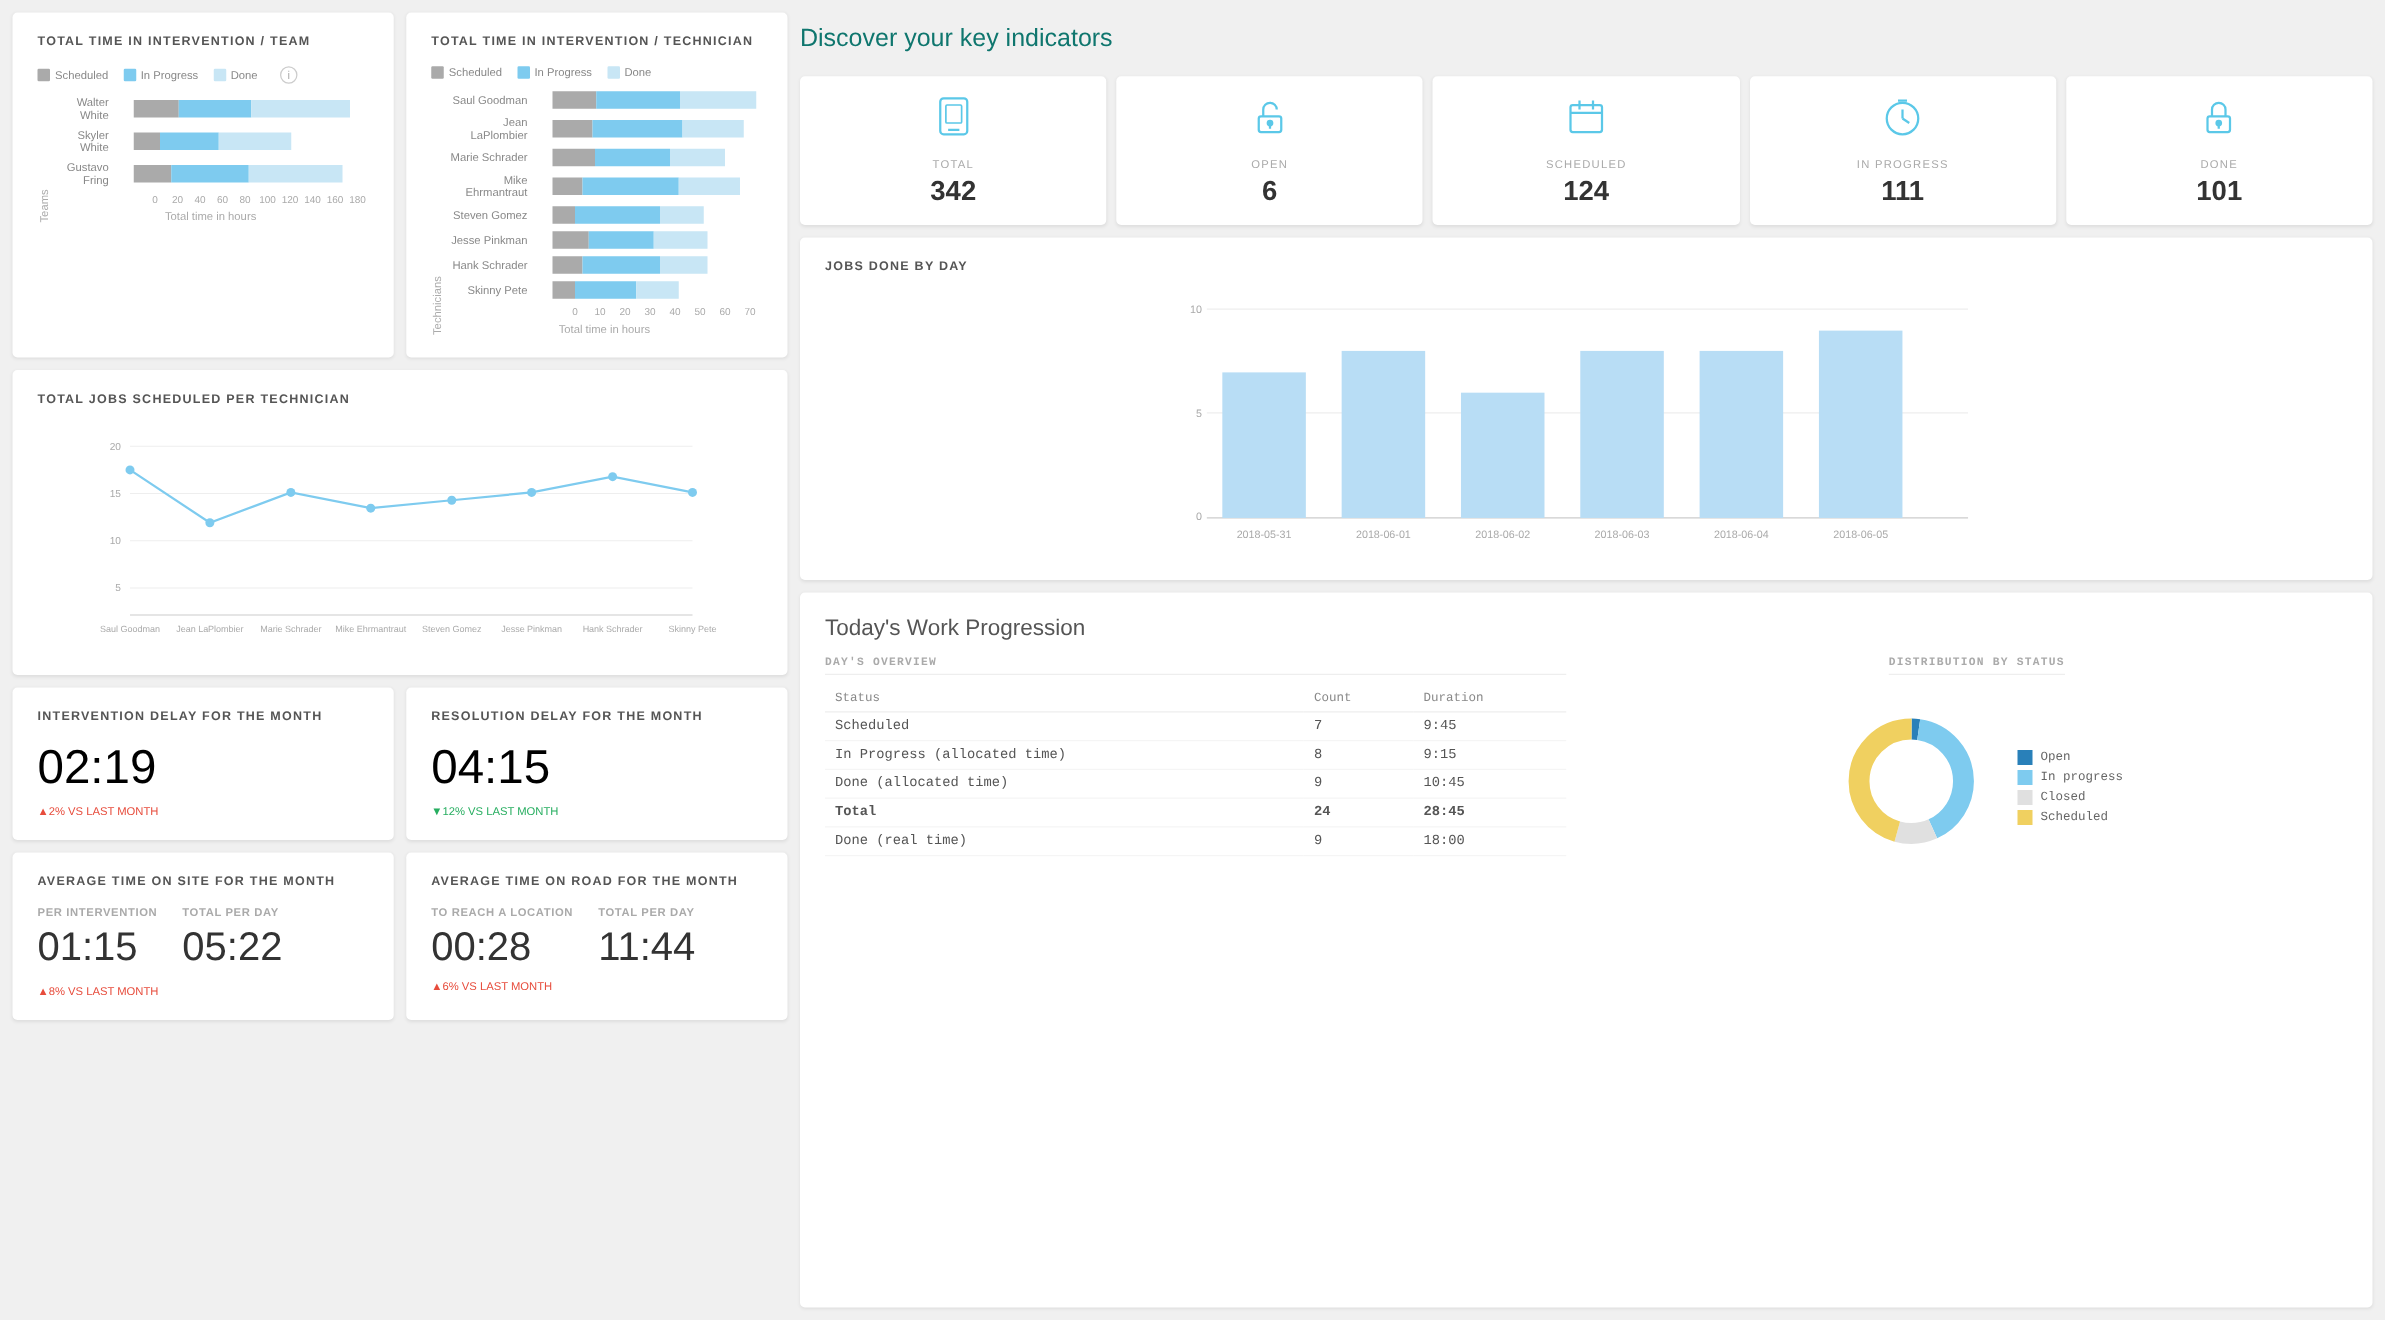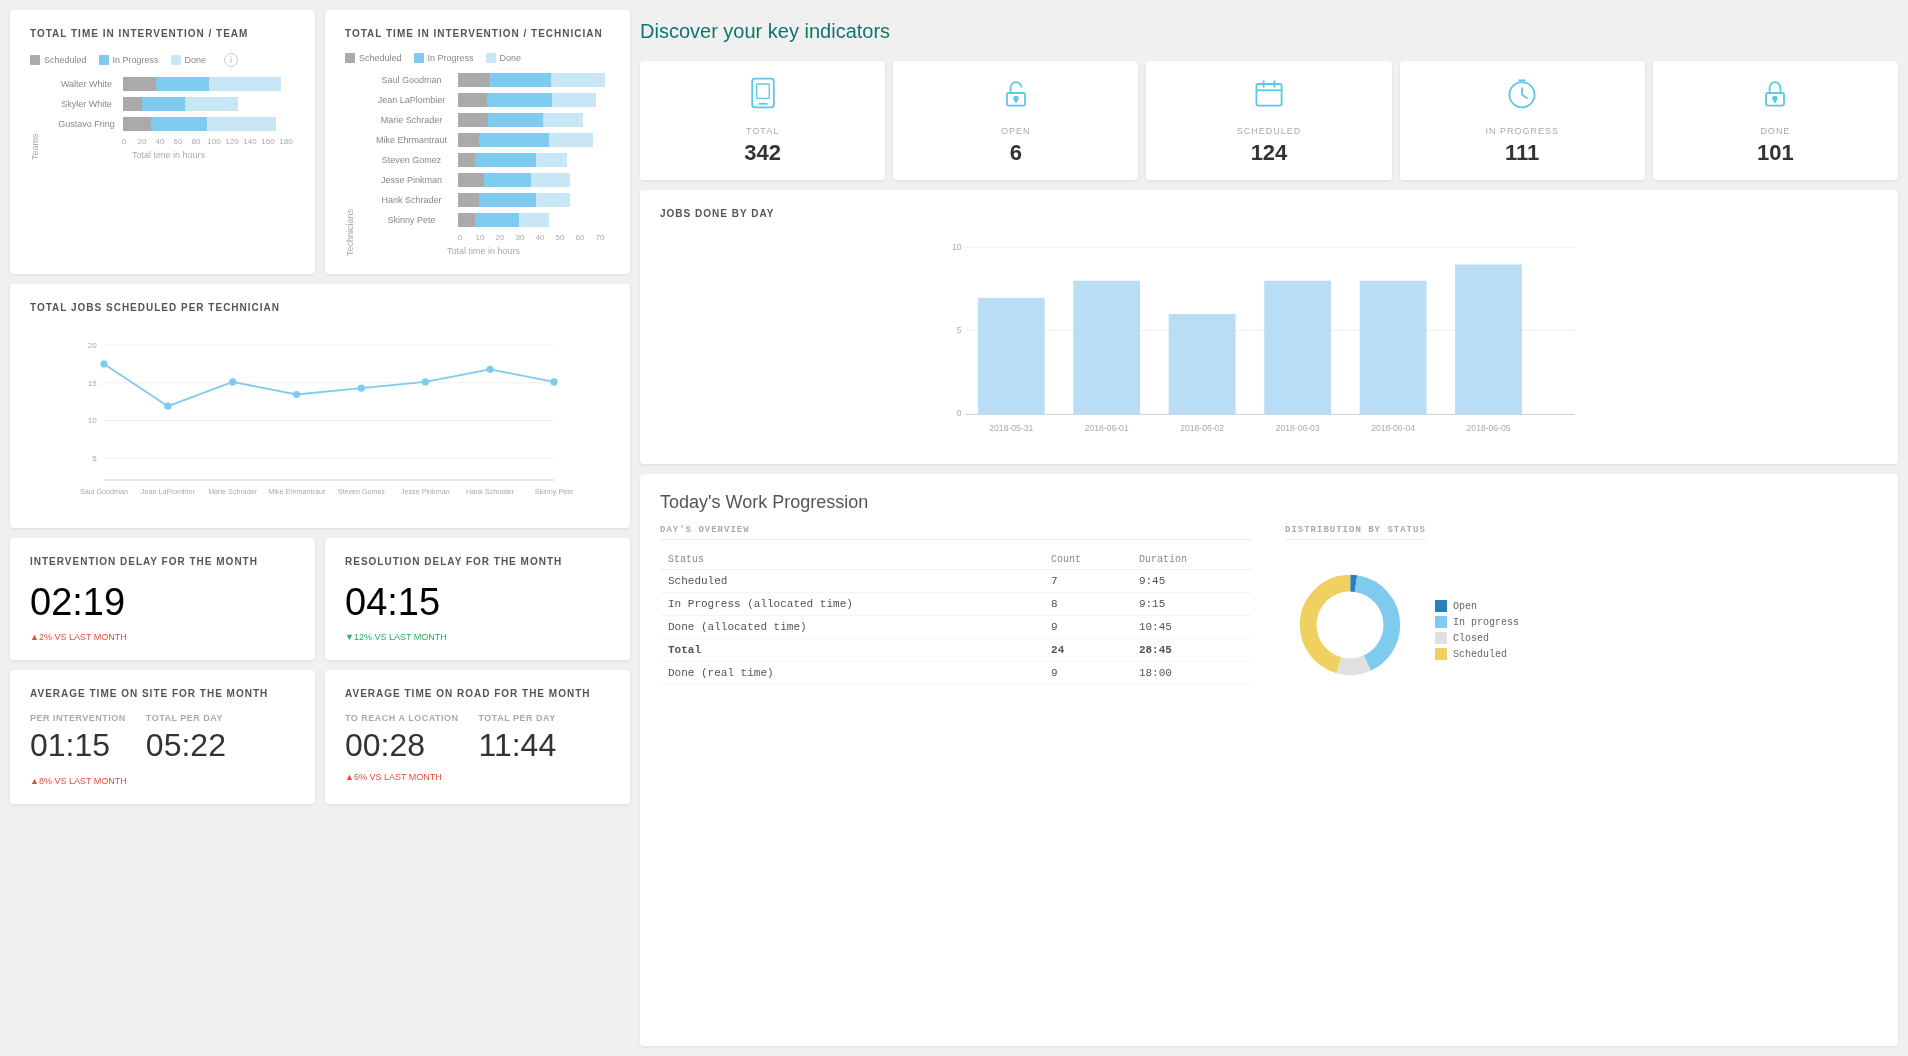--- a/index.html
+++ b/index.html
@@ -70,24 +70,23 @@
     }
     .bar-row {
       display: flex;
       align-items: center;
       margin-bottom: 6px;
     }
     .bar-label {
       font-size: 9px;
       color: #888;
       width: 65px;
-      text-align: center;
-      padding-right: 8px;
+      text-align: right;
+      padding-right: 20px;
       flex-shrink: 0;
-      margin-left: 16px;
     }
     .bar-label-tech {
       width: 85px;
     }
     .bar-track {
       display: flex;
       height: 14px;
       flex: 1;
     }
     .bar-segment {
@@ -257,21 +256,21 @@
       border-bottom: 1px solid #f5f5f5;
       color: #555;
     }
     .overview-table .total-row td {
       font-weight: 700;
       border-top: 1px solid #eee;
     }
     .dist-section {
       display: flex;
       flex-direction: column;
-      align-items: flex-start;
+      align-items: center;
     }
     .donut-legend {
       display: flex;
       flex-direction: column;
       gap: 4px;
       margin-top: 10px;
       font-size: 10px;
       color: #666;
     }
     .donut-legend-item {

